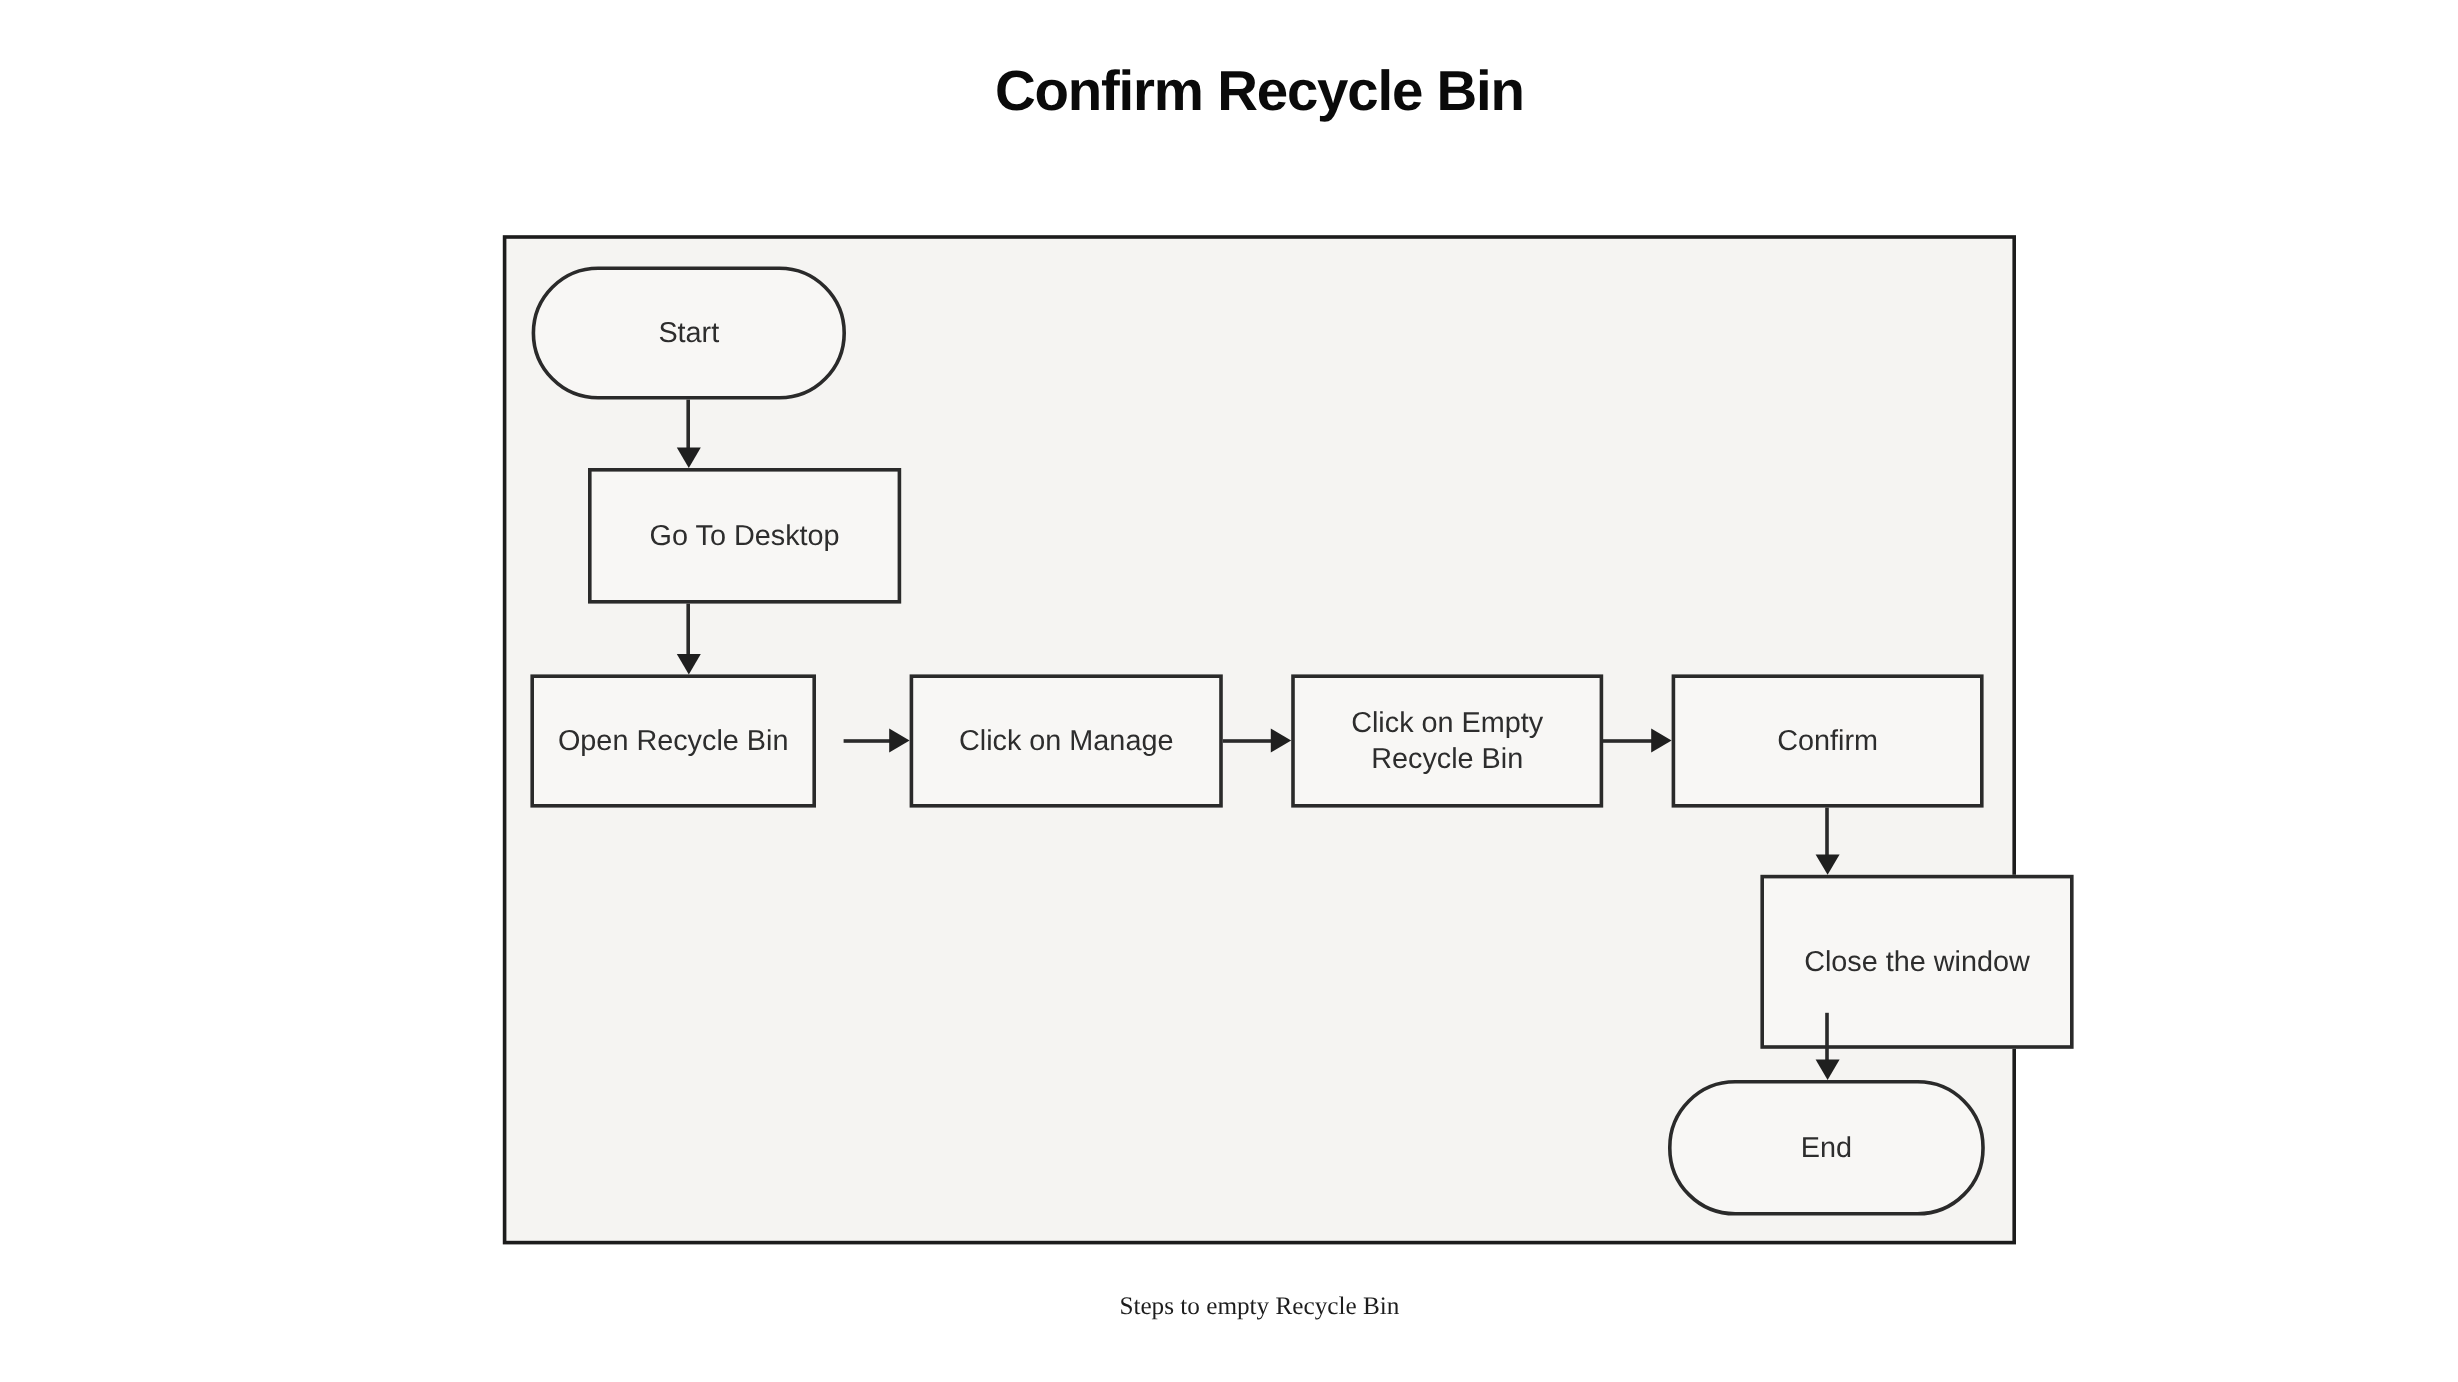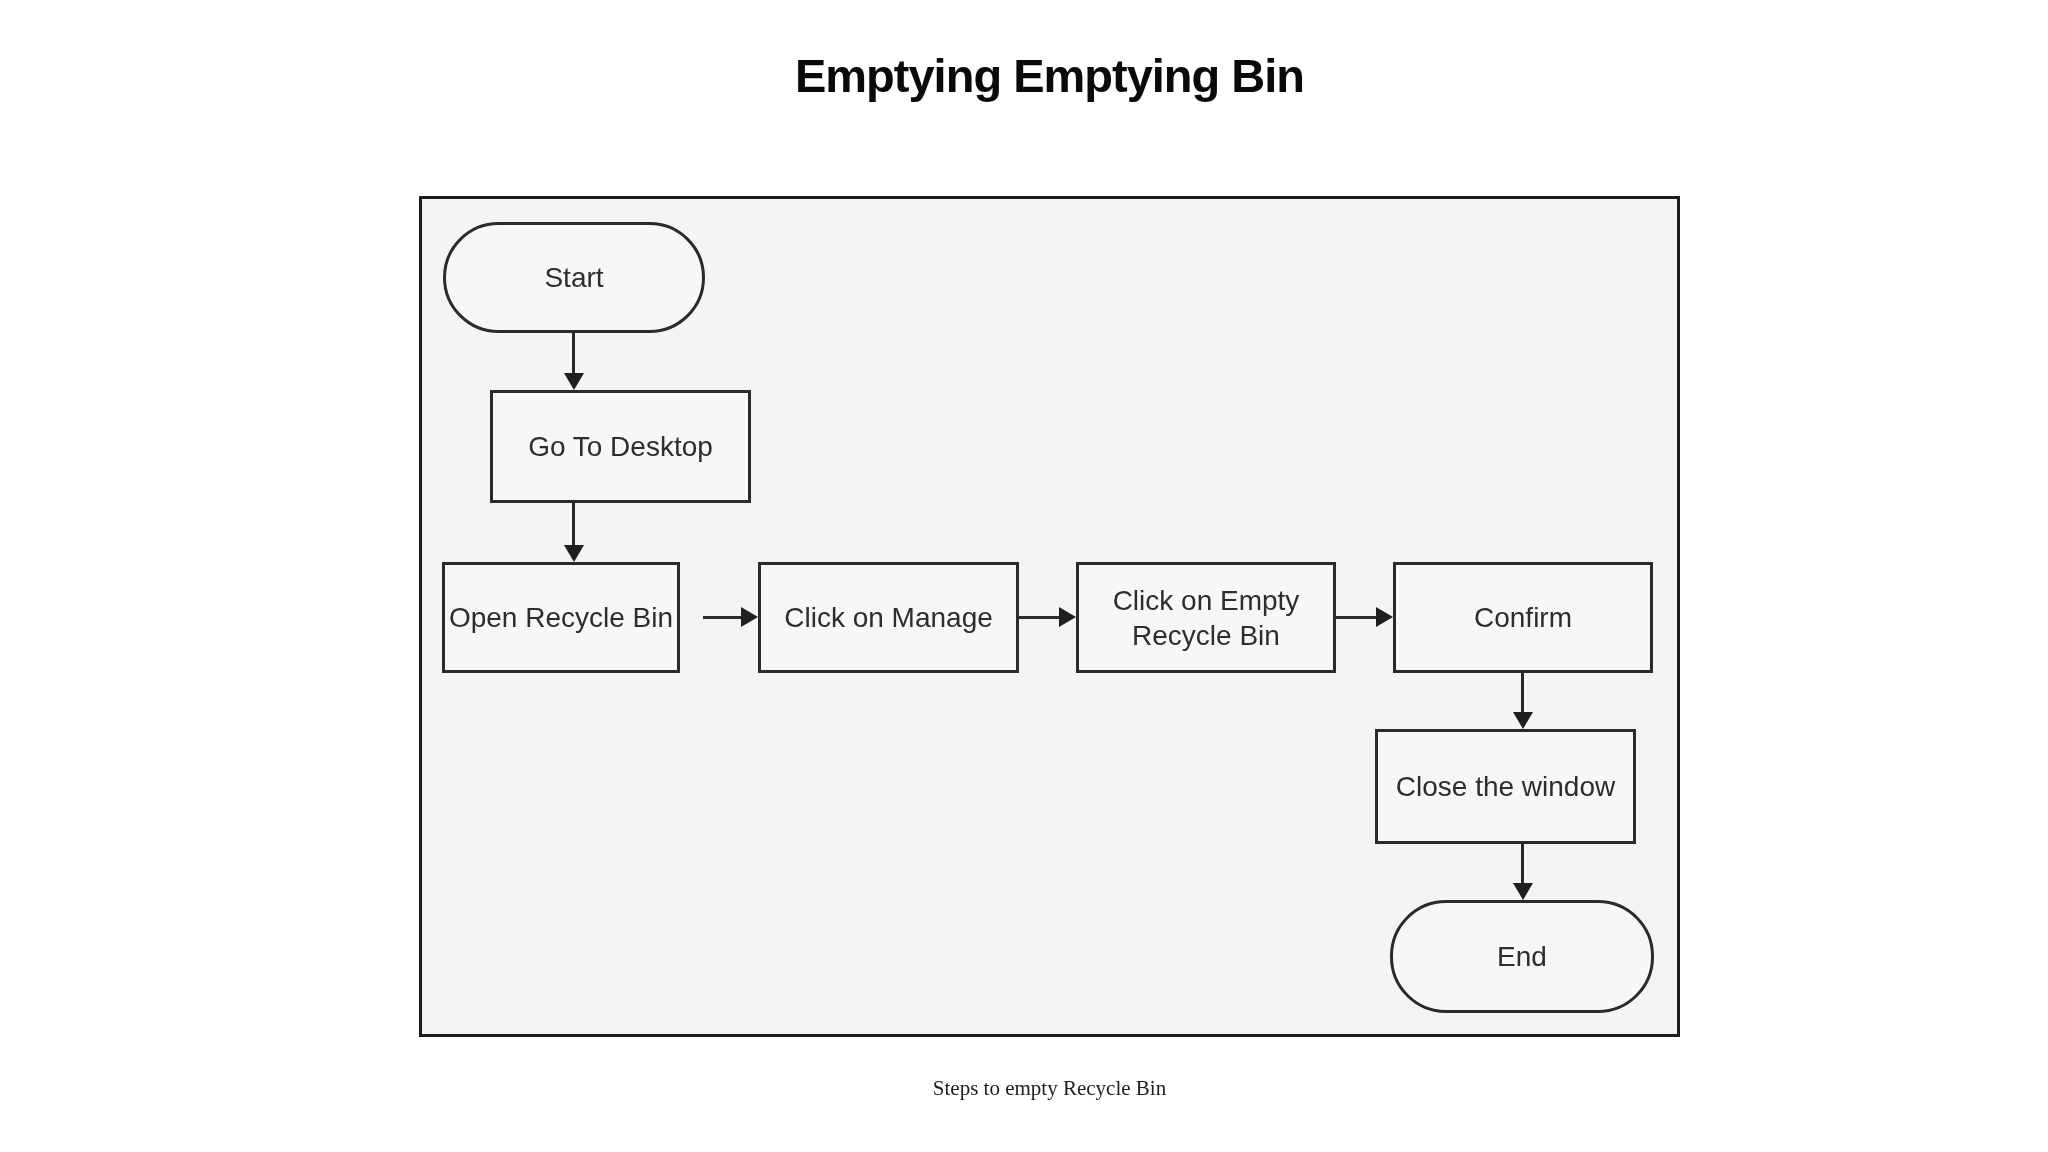--- a/index.html
+++ b/index.html
@@ -28,51 +28,51 @@
   }
   .node {
     position: absolute;
     display: flex;
     align-items: center;
     justify-content: center;
     text-align: center;
     background: #f8f7f5;
     border: 3px solid #2a2a2a;
     color: #2d2d2d;
-    font-size: 28px;
+    font-size: 24px;
     line-height: 1.25;
   }
   .terminator { border-radius: 56px; }
   .node-start           { left: 443px;  top: 222px; width: 262px; height: 111px; }
   .node-go-to-desktop   { left: 443px;  top: 390px; width: 261px; height: 113px; margin-left: 47px; }
   .node-open-recycle    { left: 442px;  top: 562px; width: 238px; height: 111px; }
   .node-click-manage    { left: 758px;  top: 562px; width: 261px; height: 111px; }
   .node-click-empty     { left: 1076px; top: 562px; width: 260px; height: 111px; padding: 16px 30px; }
   .node-confirm         { left: 1393px; top: 562px; width: 260px; height: 111px; }
-  .node-close-window    { left: 1375px; top: 729px; width: 261px; height: 115px; }
+  .node-close-window    { left: 1467px; top: 729px; width: 261px; height: 145px; }
   .node-end             { left: 1390px; top: 900px; width: 264px; height: 113px; }
 
   .line { position: absolute; background: #2a2a2a; }
   .head { position: absolute; width: 0; height: 0; }
   .head.down  { border-left: 10px solid transparent; border-right: 10px solid transparent; border-top: 17px solid #1f1f1f; }
   .head.right { border-top: 10px solid transparent; border-bottom: 10px solid transparent; border-left: 17px solid #1f1f1f; }
 
   .caption {
     position: absolute;
     left: 419px; top: 1076px; width: 1261px;
     text-align: center;
     font-family: "Liberation Serif", serif;
     font-size: 21px;
     color: #1d1d1d;
   }
 </style>
 </head>
 <body>
 
-<div class="page-title">Emptying Emptying Bin</div>
+<div class="page-title">Confirm Recycle Bin</div>
 
 <div class="flow-canvas">
 
   
 </div>
 
 <div class="node terminator node-start">
   <span>Start</span>
 </div>
 

